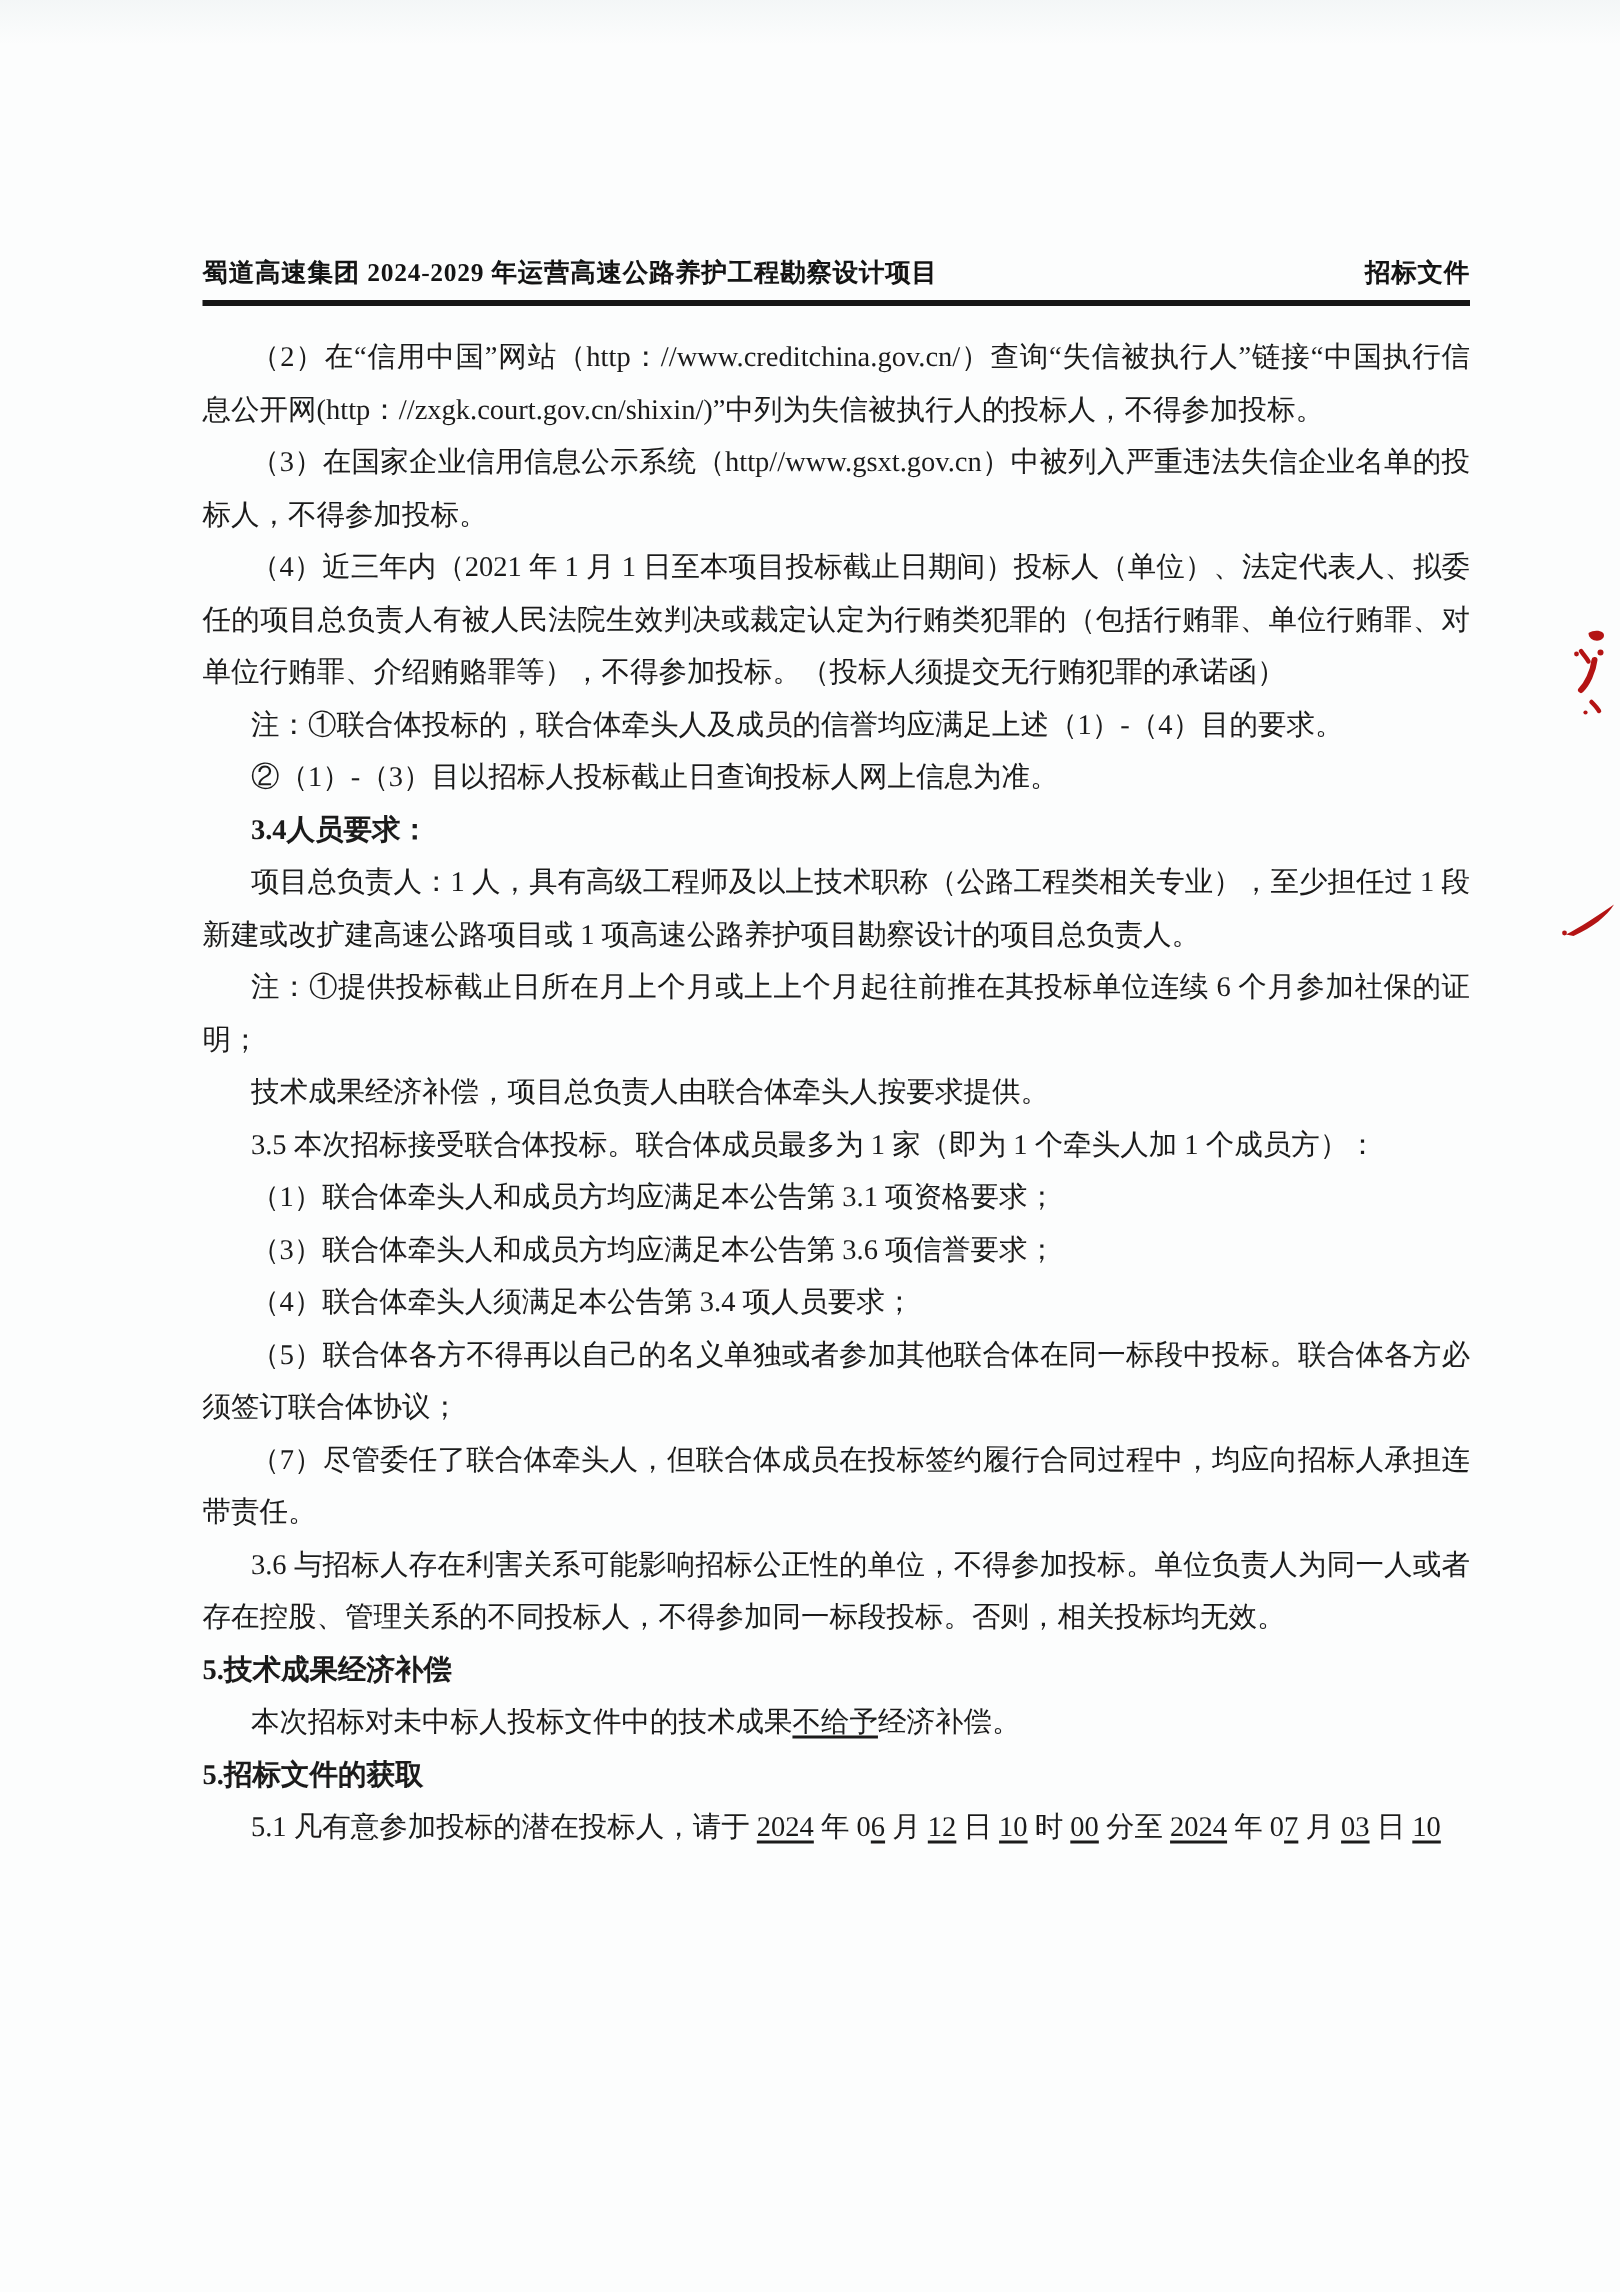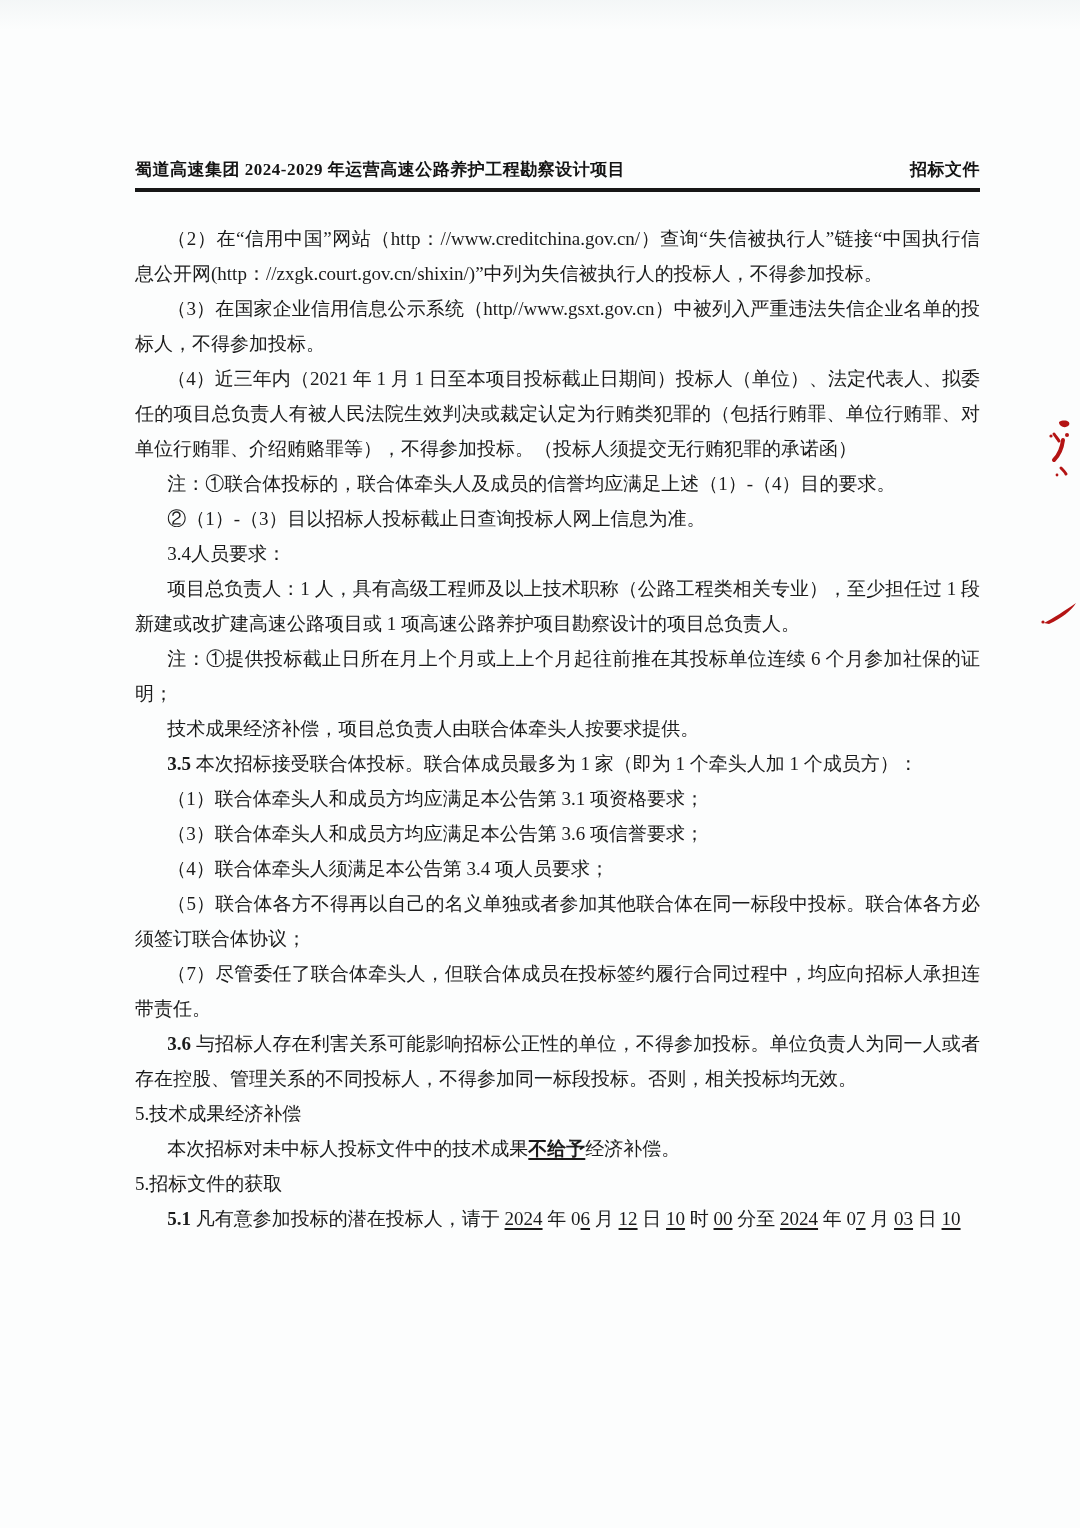--- a/index.html
+++ b/index.html
@@ -6,34 +6,34 @@
   body{background:#e8e8e8;font-family:"Liberation Serif","DejaVu Serif",serif;}
   .page{
     position:relative;width:1080px;height:1528px;margin:0 auto;
     background:#fcfdfd;overflow:hidden;
   }
   .top-smudge{
     position:absolute;top:0;left:0;right:0;height:30px;
     background:linear-gradient(to bottom,rgba(168,188,194,0.10),rgba(168,188,194,0));
     pointer-events:none;
   }
-  .content{position:absolute;left:135px;top:158px;width:845px;}
+  .content{position:absolute;left:135px;top:170px;width:845px;}
   .header-row{
     display:flex;justify-content:space-between;align-items:baseline;
     font-size:17px;font-weight:700;color:#141414;letter-spacing:0.5px;
   }
   .header-rule{height:4px;background:var(--rule,#171717);margin-top:7px;}
   .doc-body{
-    margin-top:29px;font-size:19px;line-height:35px;color:var(--text,#1b1b1b);
+    margin-top:17px;font-size:19px;line-height:35px;color:var(--text,#1b1b1b);
     text-align:justify;
   }
   .doc-body p.para{margin:0;}
   .para.indent{text-indent:1.7em;}
-  .para.bold{font-weight:400;}
-  .seg-b{font-weight:700;}
+  .para.bold{font-weight:700;}
+  .seg-b{font-weight:400;}
   .seg-u{text-decoration:underline;text-underline-offset:3px;text-decoration-thickness:1.5px;}
   .red-mark{position:absolute;pointer-events:none;}
   .red-mark svg{display:block;}
 </style>
 </head>
 <body>
 
 <div class="page">
 
   <div class="top-smudge"></div>

